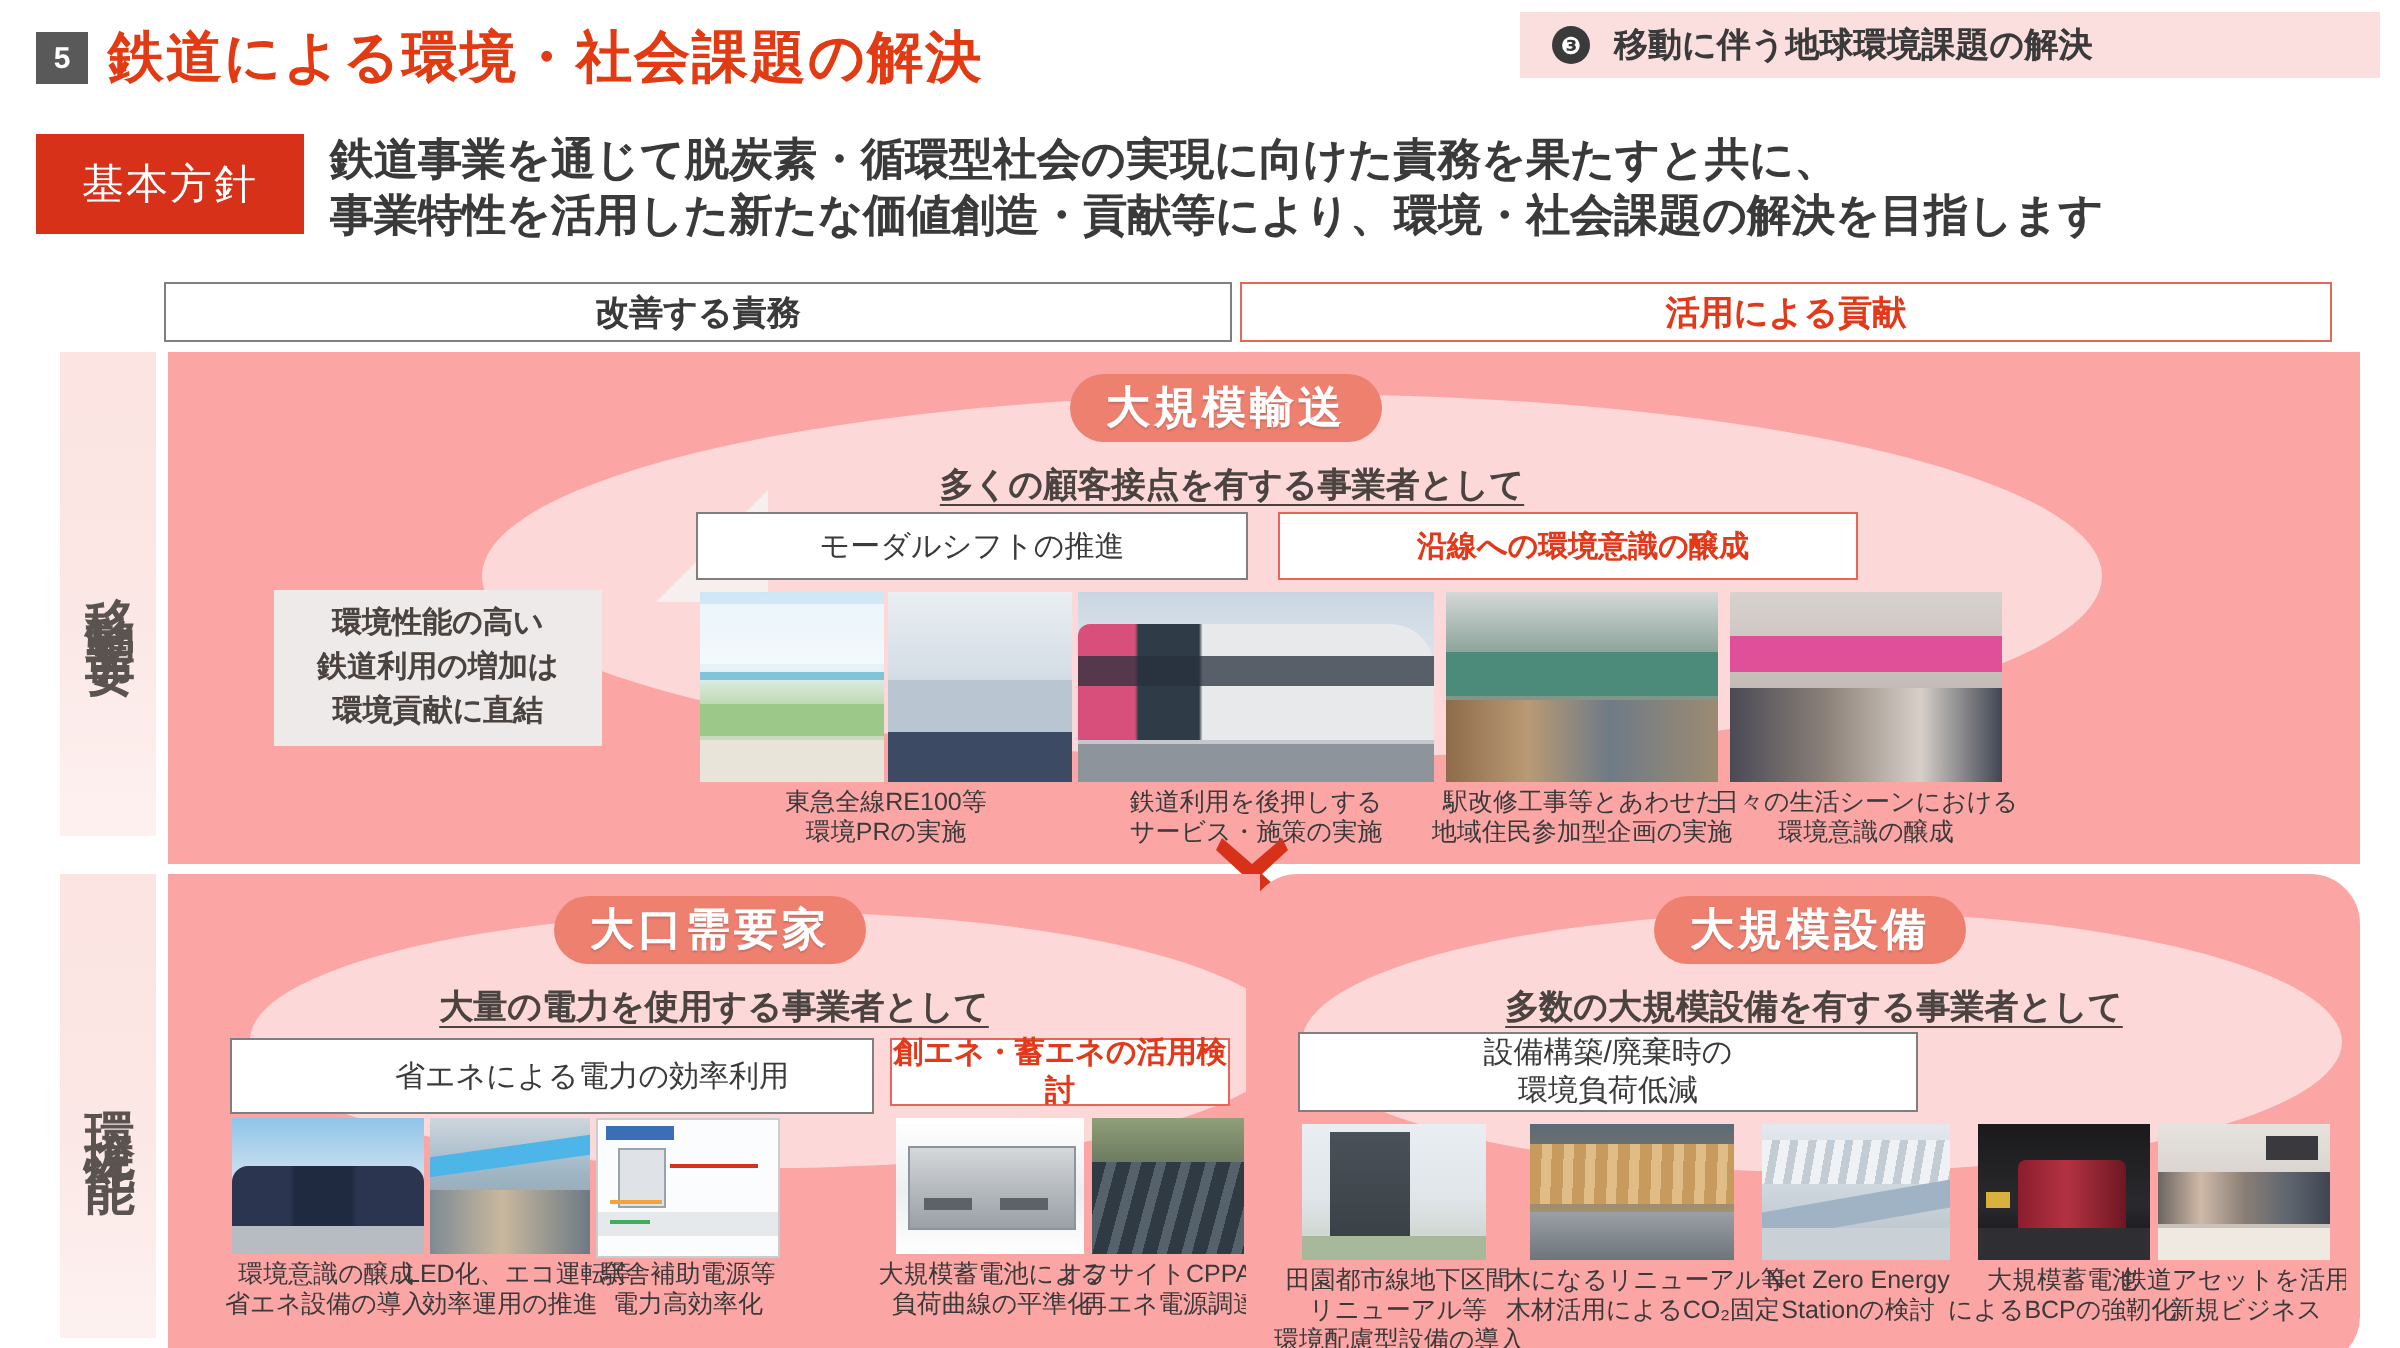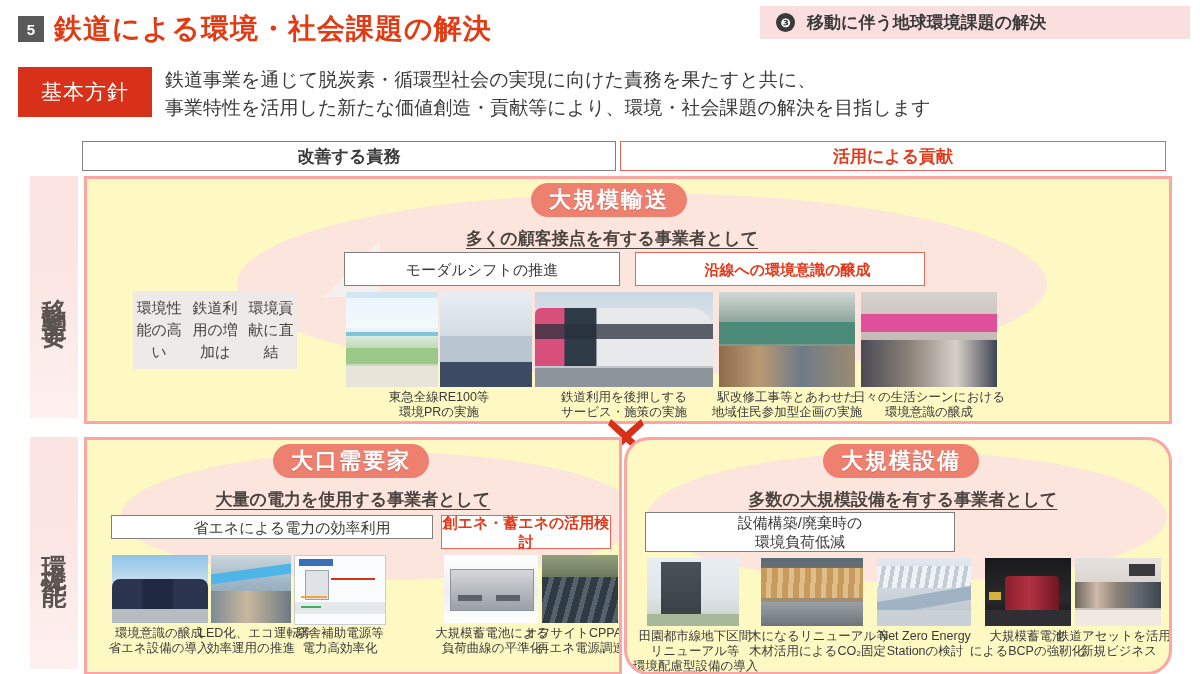--- a/index.html
+++ b/index.html
@@ -37,21 +37,21 @@
   }
 
   
   .policy-tag{
     position:absolute;left:18px;top:67px;width:134px;height:50px;
     background:#d8311a;color:#fff;font-size:21px;font-weight:normal;
     display:flex;align-items:center;justify-content:center;letter-spacing:1px;
   }
   .policy-text{
     position:absolute;left:165px;top:66px;width:860px;
-    color:#3a3a3a;font-size:19px;font-weight:normal;line-height:28px;
+    color:#3a3a3a;font-size:22px;font-weight:bold;line-height:28px;
   }
   .policy-text span{display:block;white-space:nowrap;}
 
   
   .colhead{
     position:absolute;height:30px;box-sizing:border-box;background:#fff;
     display:flex;align-items:center;justify-content:center;
     font-size:17px;font-weight:bold;
   }
   .colhead.duty{left:82px;top:141px;width:534px;border:1.6px solid #7f7f7f;color:#3a3a3a;}
@@ -65,21 +65,21 @@
   }
   .rail-label{
     writing-mode:vertical-rl;font-size:25px;font-weight:bold;color:#5a5350;
     letter-spacing:9px;line-height:1;
   }
   .rail-top{top:176px;height:242px;}
   .rail-bot{top:437px;height:232px;}
 
   
   .panel{
-    position:absolute;background:#fef9c3;border:3px solid #fca5a5;overflow:hidden;
+    position:absolute;background:#fca5a5;border:7px solid #fca5a5;overflow:hidden;
   }
   .panel-top{left:84px;top:176px;width:1082px;height:242px;}
   .panel-bl{left:84px;top:437px;width:532px;height:232px;}
   .panel-br{left:624px;top:437px;width:542px;height:232px;border-radius:25px;}
 
   
   .ellipse{
     position:absolute;border-radius:50%;
     background:#fbe2e0;opacity:.85;pointer-events:none;
   }
@@ -105,22 +105,22 @@
     position:absolute;box-sizing:border-box;background:#fff;
     display:flex;align-items:center;justify-content:center;text-align:center;
     font-size:15px;font-weight:bold;line-height:19px;
   }
   .labelbox.gray{border:1.6px solid #7f7f7f;color:#3a3a3a;font-weight:normal;}
   .labelbox.red{border:1.6px solid #e8655a;color:#e2391a;}
 
   
   .callout{
     position:absolute;left:130px;top:288px;width:164px;height:78px;
-    background:#eeeaea;color:#4a4340;font-size:15px;font-weight:normal;
-    line-height:22px;display:flex;flex-direction:row;
+    background:#eeeaea;color:#4a4340;font-size:15px;font-weight:bold;
+    line-height:22px;display:flex;flex-direction:column;
     align-items:center;justify-content:center;text-align:center;
   }
   .callout-tail{
     position:absolute;left:292px;top:238px;width:78px;height:58px;
     pointer-events:none;
   }
 
   
   .thumb{position:absolute;overflow:hidden;background:#d9dde2;}
   .thumb .sky{position:absolute;inset:0;}
@@ -232,21 +232,21 @@
   <svg class="xmark" viewBox="0 0 44 44">
     <path d="M7 4 L22 17 L37 4 L40 10 L27 22 L40 34 L37 40 L22 27 L7 40 L4 34 L17 22 L4 10 Z" fill="#d8311a"></path>
   </svg>
 
   <div class="panel panel-bl">
     <div class="ellipse" style="left:34px;top:12px;width:520px;height:128px;"></div>
 
     <div class="pill" style="left:186px;top:4px;width:156px;">大口需要家</div>
     <div class="subtitle" style="left:76px;top:48px;width:380px;">大量の電力を使用する事業者として</div>
 
-    <div class="labelbox gray" style="left:24px;top:75px;width:322px;height:24px;padding-left:40px;">省エネによる電力の効率利用</div>
+    <div class="labelbox gray" style="left:24px;top:75px;width:322px;height:38px;padding-left:40px;">省エネによる電力の効率利用</div>
     <div class="labelbox red" style="left:354px;top:75px;width:170px;height:34px;">創エネ・蓄エネの活用検討</div>
 
     <div class="thumb" style="left:25px;top:115px;width:96px;height:68px;">
       <div class="sky" style="background:linear-gradient(180deg,#8fc4e8 0%,#cfe2f0 45%,#cdd2d6 100%);"></div>
       <div class="band" style="top:24px;height:34px;background:linear-gradient(90deg,#2b3550 0%,#2b3550 30%,#1f293f 33%,#1f293f 62%,#2b3550 65%,#2b3550 100%);border-radius:8px 8px 0 0;"></div>
       <div class="band" style="top:54px;height:14px;background:#b6bcc2;"></div>
     </div>
     <div class="thumb" style="left:124px;top:115px;width:80px;height:68px;">
       <div class="sky" style="background:linear-gradient(180deg,#cdd6dc 0%,#9fb6c6 40%,#8a8f91 100%);"></div>
       <div class="band" style="top:14px;height:10px;background:#4db5e8;transform:skewY(-8deg);"></div>

